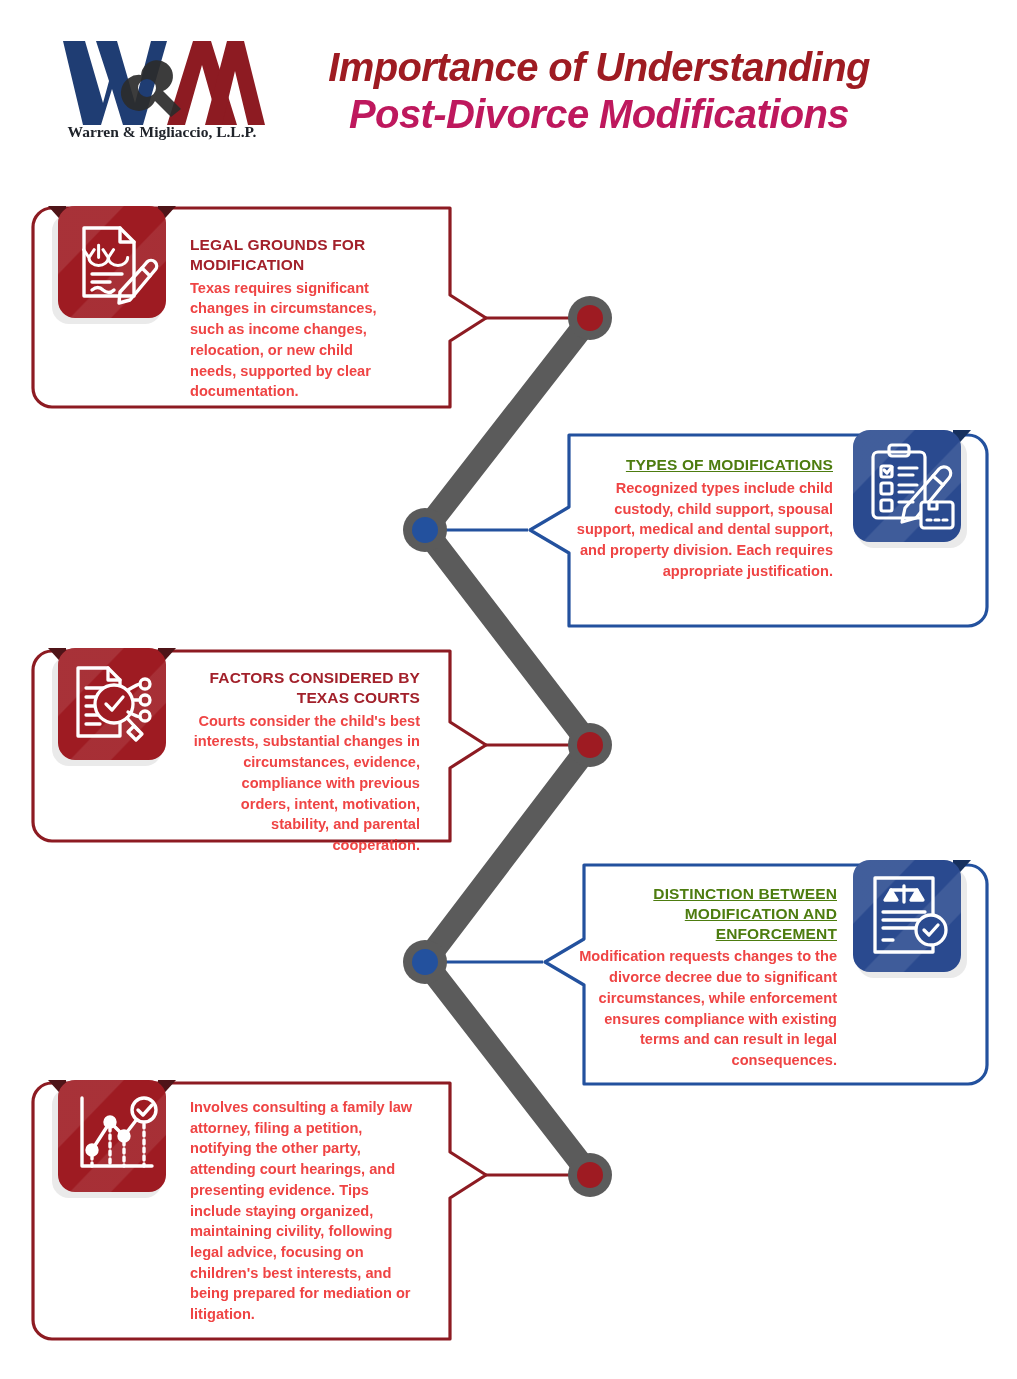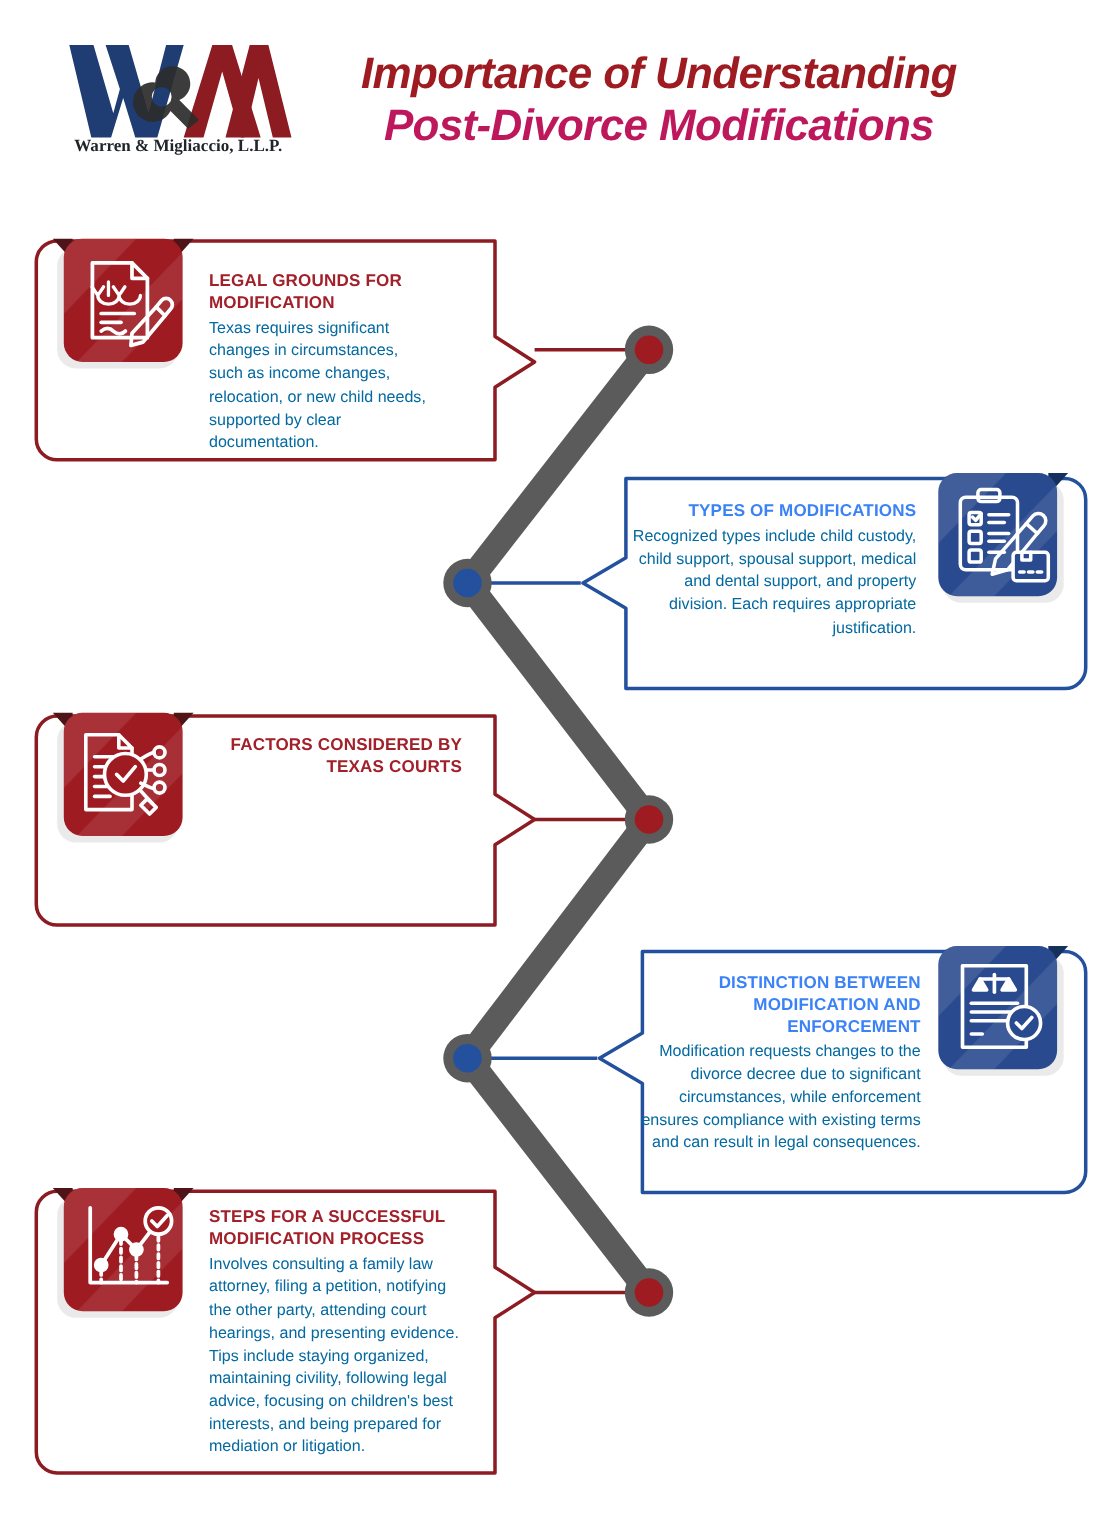--- a/index.html
+++ b/index.html
@@ -22,23 +22,23 @@
 
   
   .zig{position:absolute;left:0;top:0;width:1017px;height:1379px;pointer-events:none;}
 
   
   .card{position:absolute;}
   .card .shape{position:absolute;left:0;top:0;}
   .card .body{position:absolute;}
   .ttl{font-weight:bold;font-size:15.5px;line-height:1.28;letter-spacing:0.15px;
        margin:0 0 3px 0;}
-  .txt{font-weight:normal;font-size:14.6px;line-height:1.42;color:#0369a1;margin:0;}
+  .txt{font-weight:bold;font-size:14.6px;line-height:1.42;color:#ef4444;margin:0;}
   .card.red .ttl{color:#a2202a;}
-  .card.blue .ttl{color:#3b82f6;}
+  .card.blue .ttl{color:#4d7c0f;text-decoration:underline;}
   .card.blue .body{text-align:right;}
   .card.red .body{text-align:left;}
 
   
   .tile{position:absolute;width:118px;height:118px;}
   .tile svg{display:block;}
 </style>
 </head>
 <body>
 
@@ -98,21 +98,21 @@
     <g>
       <circle cx="425" cy="962" r="22" fill="#5b5b5b"></circle>
       <circle cx="425" cy="962" r="13" fill="#23519e"></circle>
     </g>
     <g>
       <circle cx="590" cy="1175" r="22" fill="#5b5b5b"></circle>
       <circle cx="590" cy="1175" r="13" fill="#9e1b22"></circle>
     </g>
   </svg>
 
-  <div class="card red" style="left:30px;top:216px;width:460px;height:205px;">
+  <div class="card red" style="left:30px;top:205px;width:460px;height:205px;">
     <svg class="shape" width="460" height="205" viewBox="0 0 460 205" xmlns="http://www.w3.org/2000/svg">
       <path d="M22,3 H420 V90 L456,113 L420,136 V202 H22 A19,19 0 0 1 3,183 V22 A19,19 0 0 1 22,3 Z" fill="#ffffff" stroke="#8d1b22" stroke-width="3.2" stroke-linejoin="round"></path>
     </svg>
 
     <div class="tile" style="left:18px;top:-5px;">
       <svg width="132" height="130" viewBox="0 0 132 130" xmlns="http://www.w3.org/2000/svg">
         <defs>
           <linearGradient id="rs1" x1="0" y1="0" x2="1" y2="1">
             <stop offset="0" stop-color="#ffffff" stop-opacity="0.10"></stop>
             <stop offset="0.30" stop-color="#ffffff" stop-opacity="0.10"></stop>
@@ -248,20 +248,21 @@
           <circle cx="97" cy="74" r="5"></circle>
           <path d="M80,48 q10,-6 12,-6"></path>
           <path d="M85,58 h7"></path>
           <path d="M80,70 q10,5 12,5"></path>
         </g>
       </svg>
     </div>
 
     <div class="body" style="left:160px;top:20px;width:230px;text-align:right;">
       <p class="ttl">FACTORS CONSIDERED BY TEXAS COURTS</p>
+      <p class="txt">Courts consider the child's best interests, substantial changes in circumstances, evidence, compliance with previous orders, intent, motivation, stability, and parental cooperation.</p>
     </div>
   </div>
 
   <div class="card blue" style="left:542px;top:862px;width:448px;height:225px;">
     <svg class="shape" width="448" height="225" viewBox="0 0 448 225" xmlns="http://www.w3.org/2000/svg">
       <path d="M42,3 H426 A19,19 0 0 1 445,22 V203 A19,19 0 0 1 426,222 H42 V123 L3,100 L42,77 Z" fill="#ffffff" stroke="#23519e" stroke-width="3.2" stroke-linejoin="round"></path>
     </svg>
 
     <div class="tile" style="left:301px;top:-8px;">
       <svg width="132" height="130" viewBox="0 0 132 130" xmlns="http://www.w3.org/2000/svg">
@@ -341,18 +342,17 @@
           <line x1="62" y1="53" x2="62" y2="92" stroke-dasharray="4 4"></line>
           <line x1="76" y1="67" x2="76" y2="92" stroke-dasharray="4 4"></line>
           <line x1="96" y1="50" x2="96" y2="92" stroke-dasharray="4 4"></line>
           <circle cx="96" cy="36" r="12" fill="#9e1b22"></circle>
           <path d="M90,36 l5,5 l9,-10"></path>
         </g>
       </svg>
     </div>
 
     <div class="body" style="left:160px;top:17px;width:230px;">
-      <p class="ttl">STEPS FOR A SUCCESSFUL MODIFICATION PROCESS</p>
       <p class="txt">Involves consulting a family law attorney, filing a petition, notifying the other party, attending court hearings, and presenting evidence. Tips include staying organized, maintaining civility, following legal advice, focusing on children's best interests, and being prepared for mediation or litigation.</p>
     </div>
   </div>
 
 </div>
 
 </body></html>

